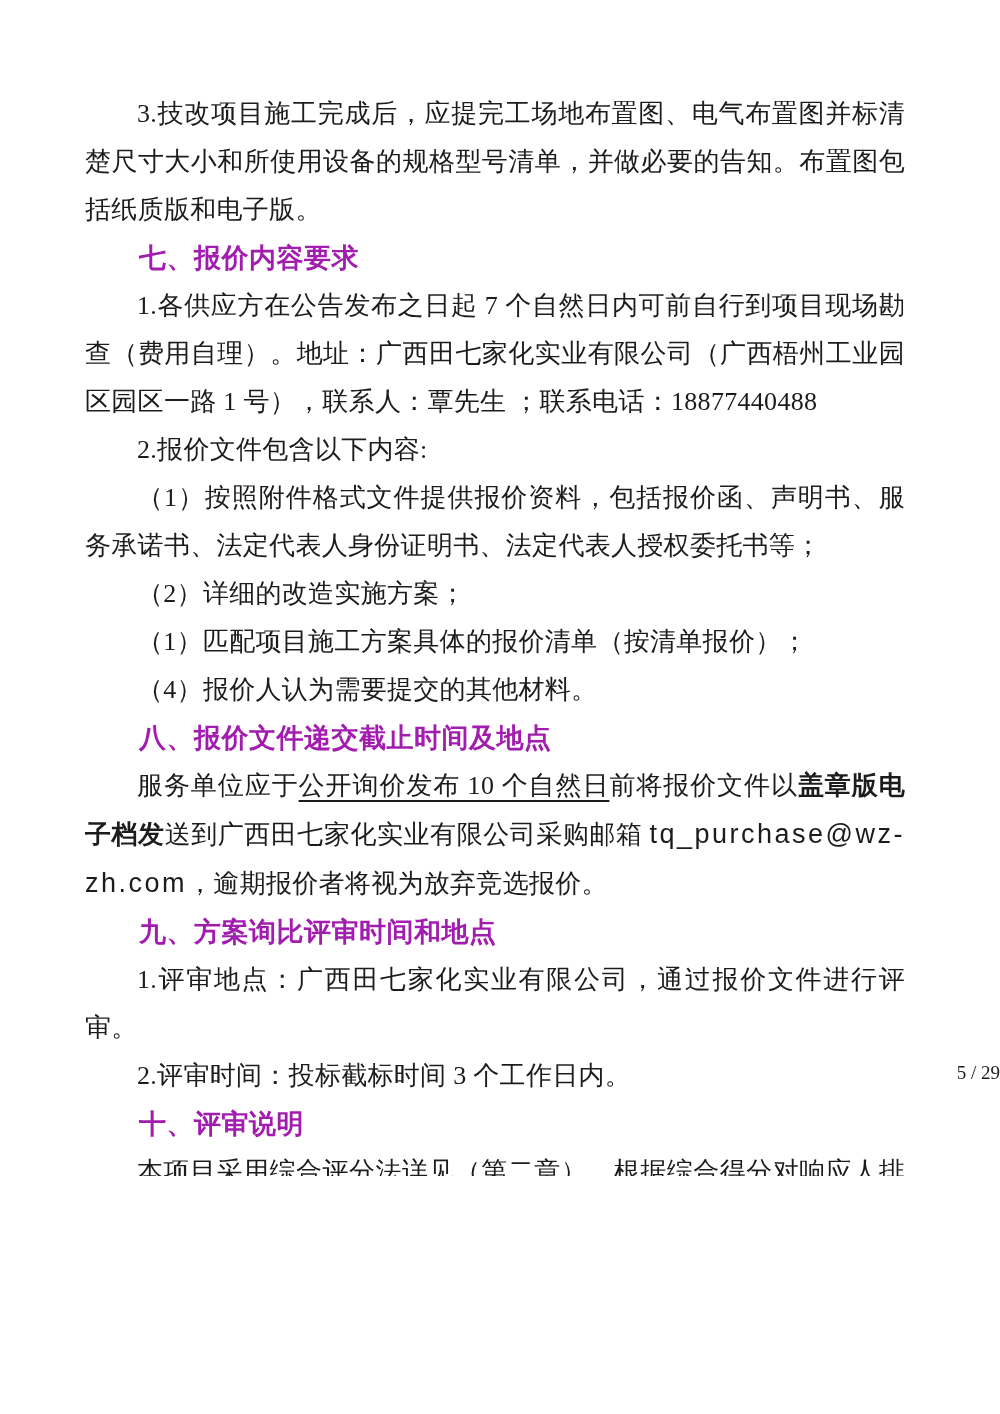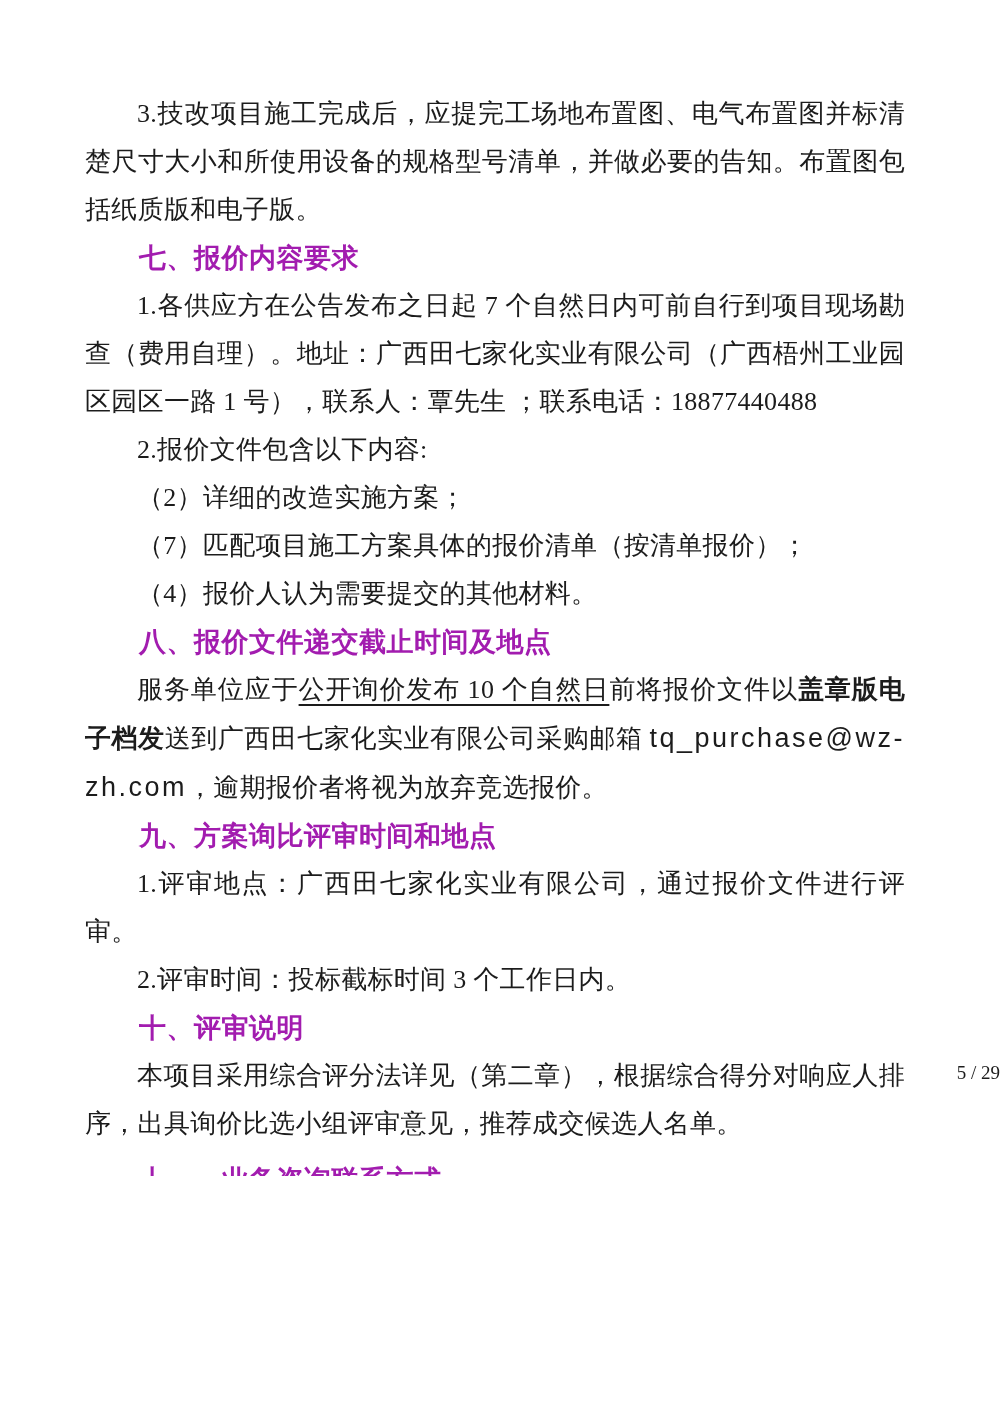--- a/index.html
+++ b/index.html
@@ -58,24 +58,25 @@
 <div class="page">
 
   <p class="para">3.技改项目施工完成后，应提完工场地布置图、电气布置图并标清楚尺寸大小和所使用设备的规格型号清单，并做必要的告知。布置图包括纸质版和电子版。</p>
 
   <p class="heading">七、报价内容要求</p>
 
   <p class="para">1.各供应方在公告发布之日起 7 个自然日内可前自行到项目现场勘查（费用自理）。地址：广西田七家化实业有限公司（广西梧州工业园区园区一路 1 号），联系人：覃先生 ；联系电话：18877440488</p>
 
   <p class="para">2.报价文件包含以下内容:</p>
 
+  <p class="para">（1）按照附件格式文件提供报价资料，包括报价函、声明书、服务承诺书、法定代表人身份证明书、法定代表人授权委托书等；</p>
 
   <p class="para">（2）详细的改造实施方案；</p>
 
-  <p class="para">（7）匹配项目施工方案具体的报价清单（按清单报价）；</p>
+  <p class="para">（1）匹配项目施工方案具体的报价清单（按清单报价）；</p>
 
   <p class="para">（4）报价人认为需要提交的其他材料。</p>
 
   <p class="heading">八、报价文件递交截止时间及地点</p>
 
   <p class="para">
     <span>服务单位应于</span><span class="u">公开询价发布 10 个自然日</span><span>前将报价文件以</span><span class="b">盖章版电子档发</span><span>送到广西田七家化实业有限公司采购邮箱 </span><span class="mono">tq_purchase@wz-zh.com</span><span>，逾期报价者将视为放弃竞选报价。</span>
   </p>
 
   <p class="heading">九、方案询比评审时间和地点</p>

